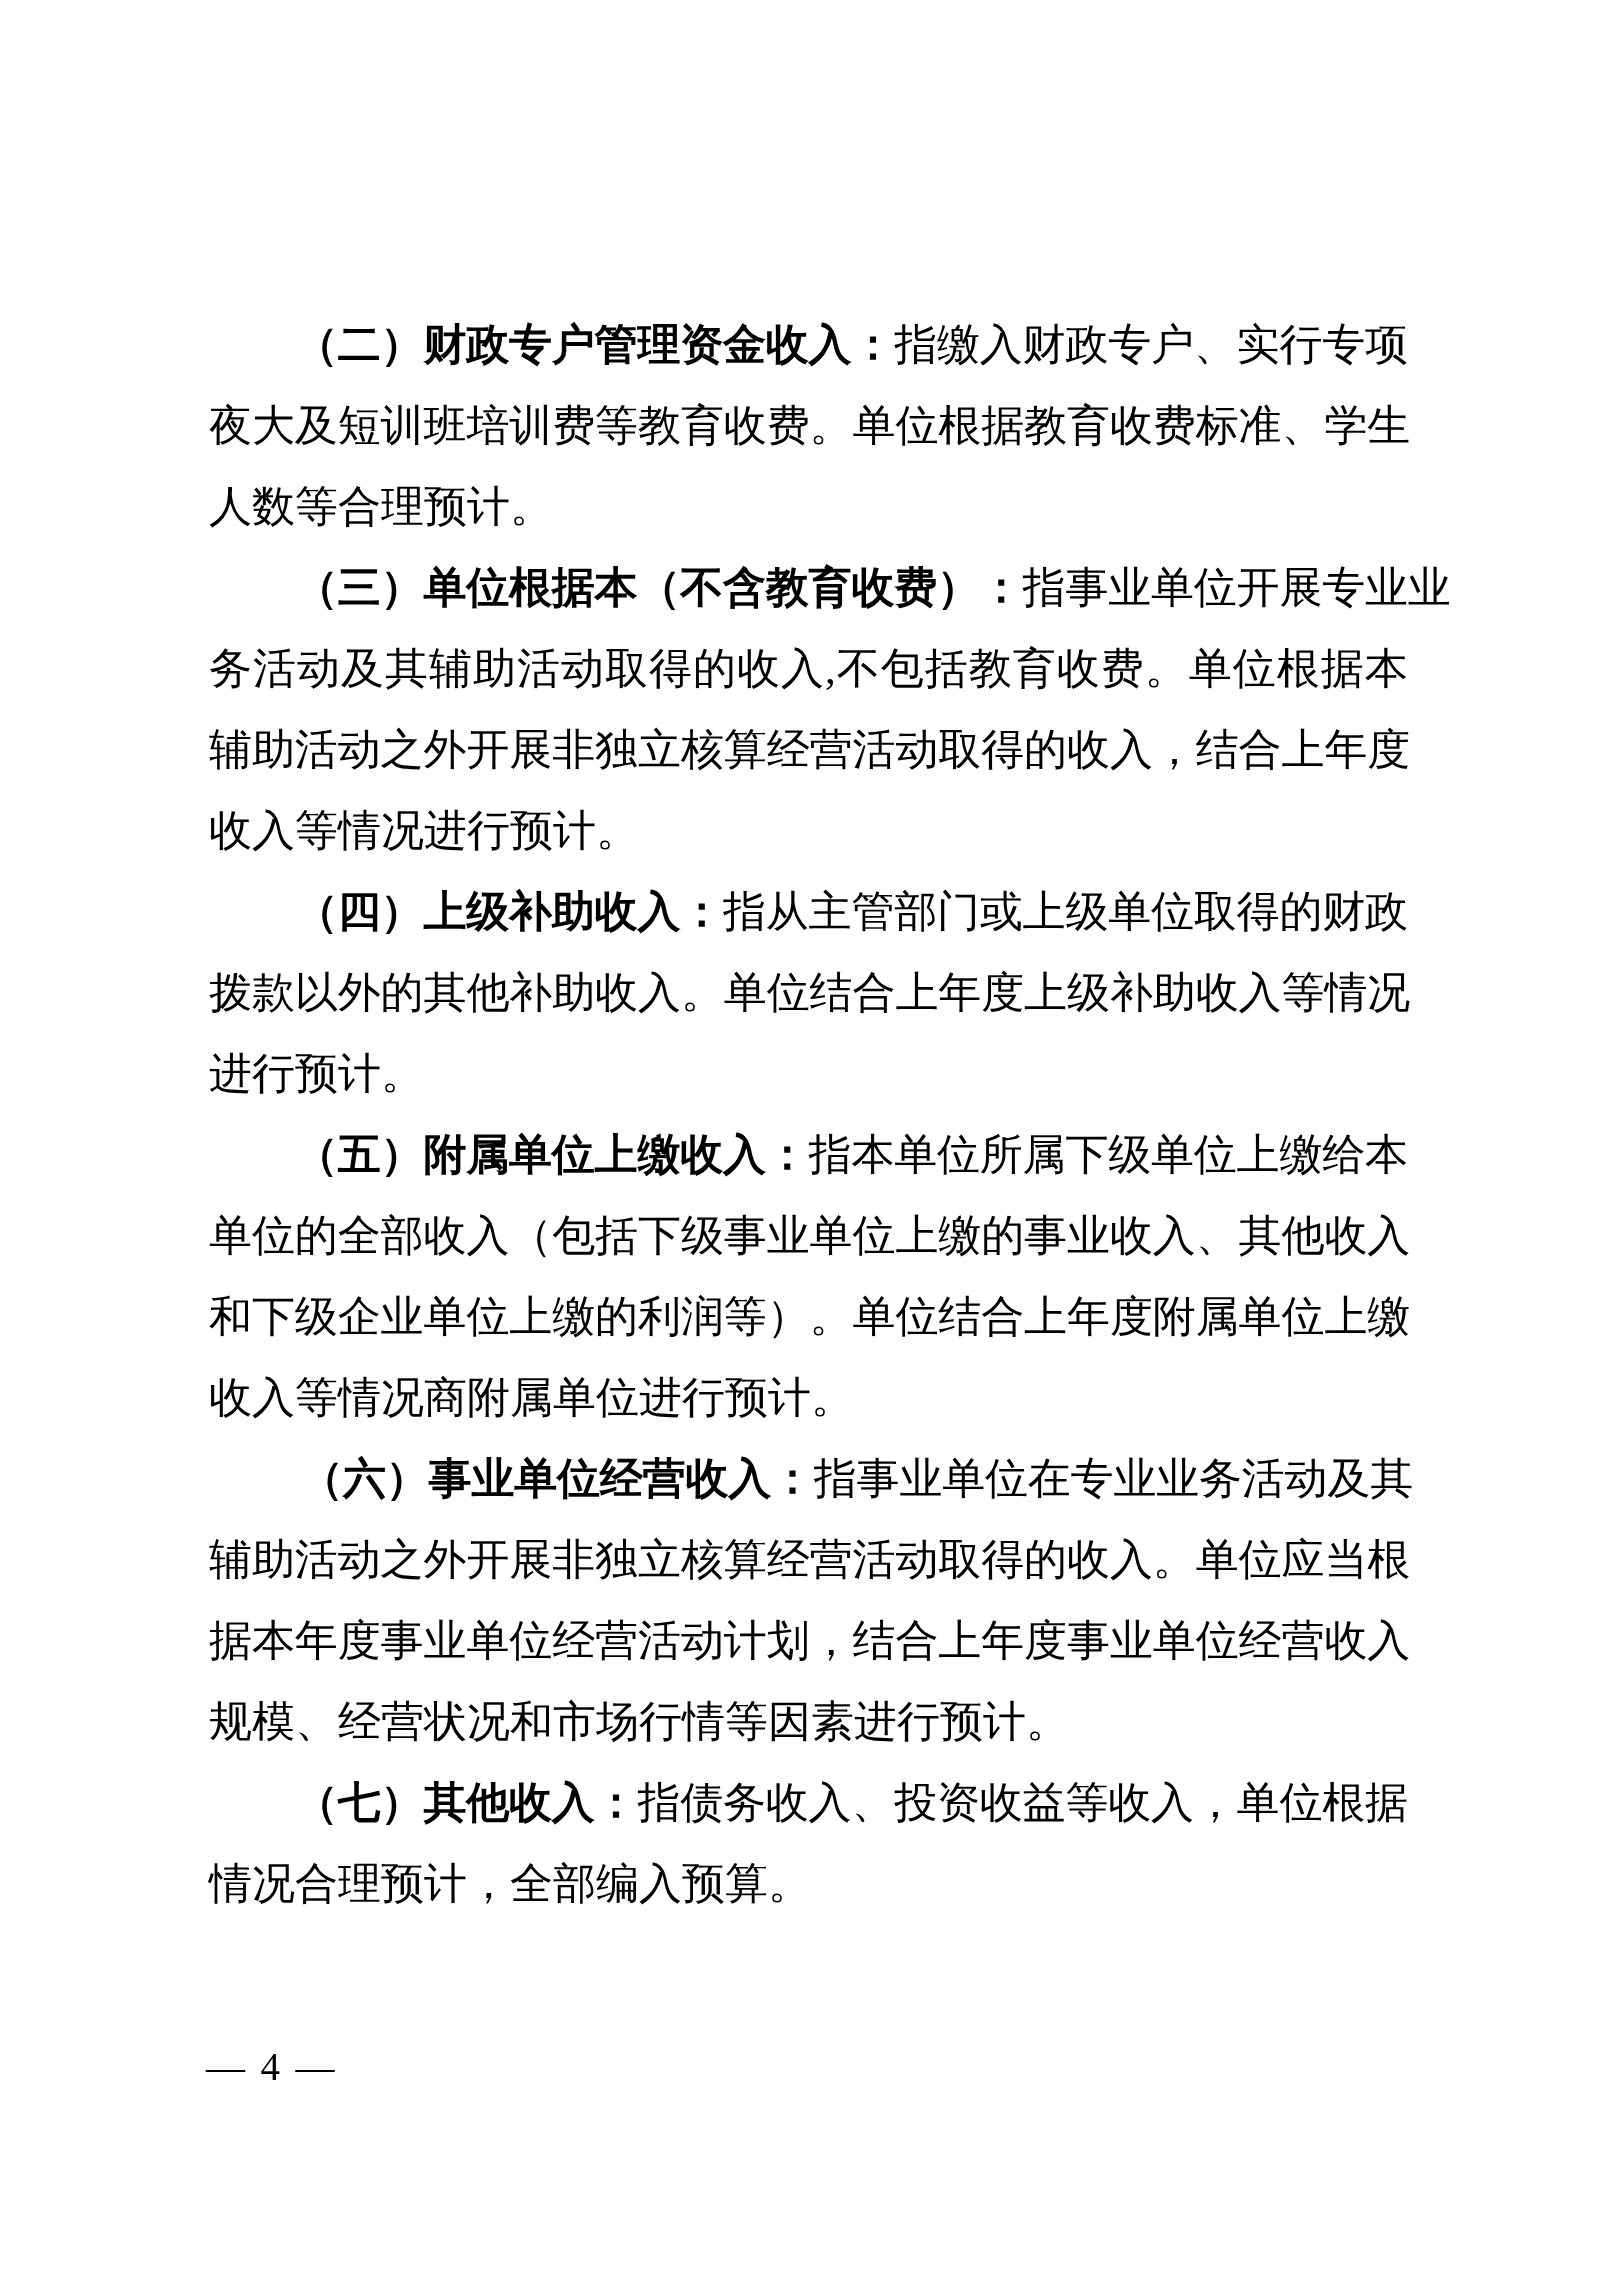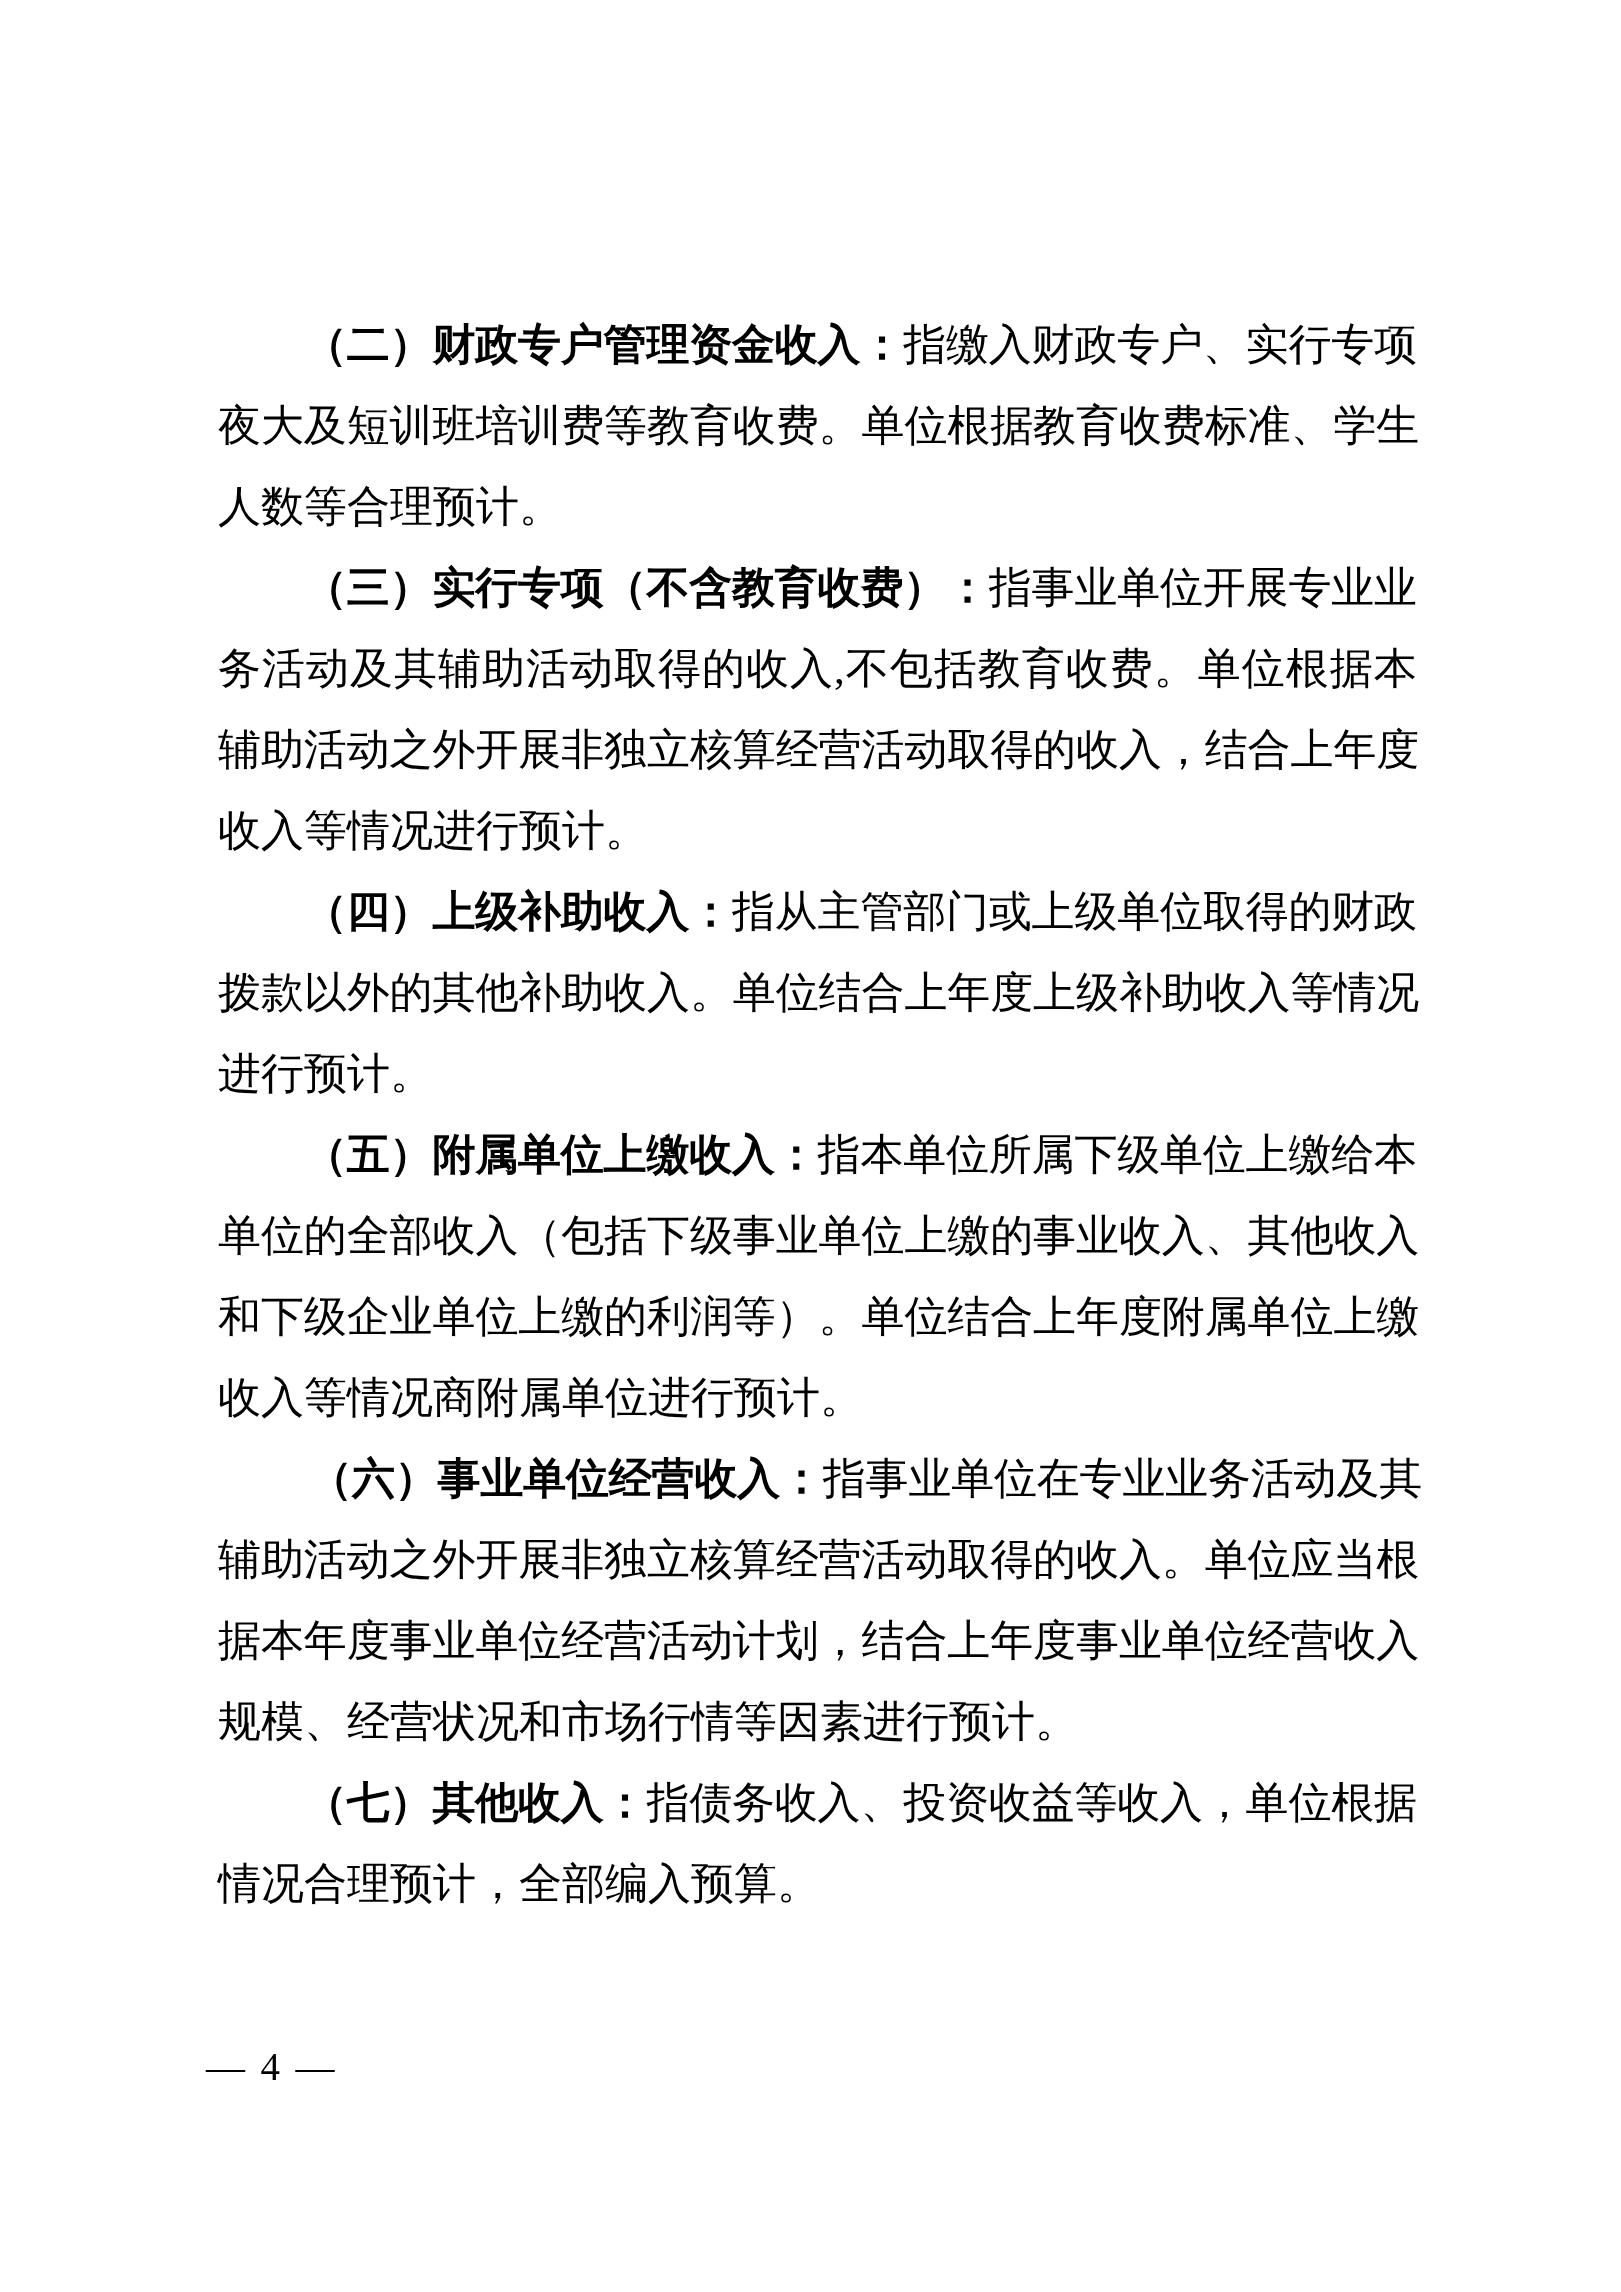--- a/index.html
+++ b/index.html
@@ -7,21 +7,21 @@
   body {
     width: 1621px;
     height: 2293px;
     position: relative;
     font-family: "Liberation Serif", "DejaVu Serif", serif;
     color: #000000;
     overflow: hidden;
   }
   .doc {
     position: absolute;
-    left: 218px;
+    left: 209px;
     top: 304px;
     width: 1204px;
   }
   .line {
     height: 81px;
     line-height: 81px;
     font-size: 43px;
     white-space: nowrap;
   }
   .line.indent { padding-left: 86px; }
@@ -36,21 +36,21 @@
     color: #000000;
   }
 </style>
 </head>
 <body>
 
 <div class="doc">
     <div class="line indent" style="letter-spacing: -0.2px;"><span class="content"><span class="lead">（二）财政专户管理资金收入：</span><span>指缴入财政专户、实行专项</span></span></div>
     <div class="line" style="letter-spacing: -0.1px;"><span class="content"><span>夜大及短训班培训费等教育收费。单位根据教育收费标准、学生</span></span></div>
     <div class="line"><span class="content"><span>人数等合理预计。</span></span></div>
-    <div class="line indent" style="letter-spacing: -0.2px;"><span class="content"><span class="lead">（三）实行专项（不含教育收费）：</span><span>指事业单位开展专业业</span></span></div>
+    <div class="line indent" style="letter-spacing: -0.2px;"><span class="content"><span class="lead">（三）单位根据本（不含教育收费）：</span><span>指事业单位开展专业业</span></span></div>
     <div class="line" style="letter-spacing: 1px;"><span class="content"><span>务活动及其辅助活动取得的收入,不包括教育收费。单位根据本</span></span></div>
     <div class="line" style="letter-spacing: -0.1px;"><span class="content"><span>辅助活动之外开展非独立核算经营活动取得的收入，结合上年度</span></span></div>
     <div class="line"><span class="content"><span>收入等情况进行预计。</span></span></div>
     <div class="line indent" style="letter-spacing: -0.2px;"><span class="content"><span class="lead">（四）上级补助收入：</span><span>指从主管部门或上级单位取得的财政</span></span></div>
     <div class="line" style="letter-spacing: -0.1px;"><span class="content"><span>拨款以外的其他补助收入。单位结合上年度上级补助收入等情况</span></span></div>
     <div class="line"><span class="content"><span>进行预计。</span></span></div>
     <div class="line indent" style="letter-spacing: -0.2px;"><span class="content"><span class="lead">（五）附属单位上缴收入：</span><span>指本单位所属下级单位上缴给本</span></span></div>
     <div class="line" style="letter-spacing: -0.1px;"><span class="content"><span>单位的全部收入（包括下级事业单位上缴的事业收入、其他收入</span></span></div>
     <div class="line" style="letter-spacing: -0.1px;"><span class="content"><span>和下级企业单位上缴的利润等）。单位结合上年度附属单位上缴</span></span></div>
     <div class="line"><span class="content"><span>收入等情况商附属单位进行预计。</span></span></div>

